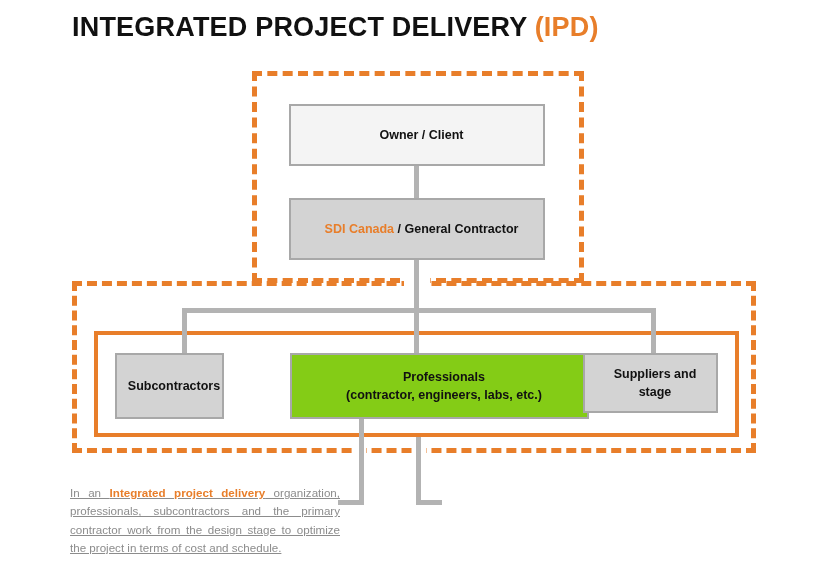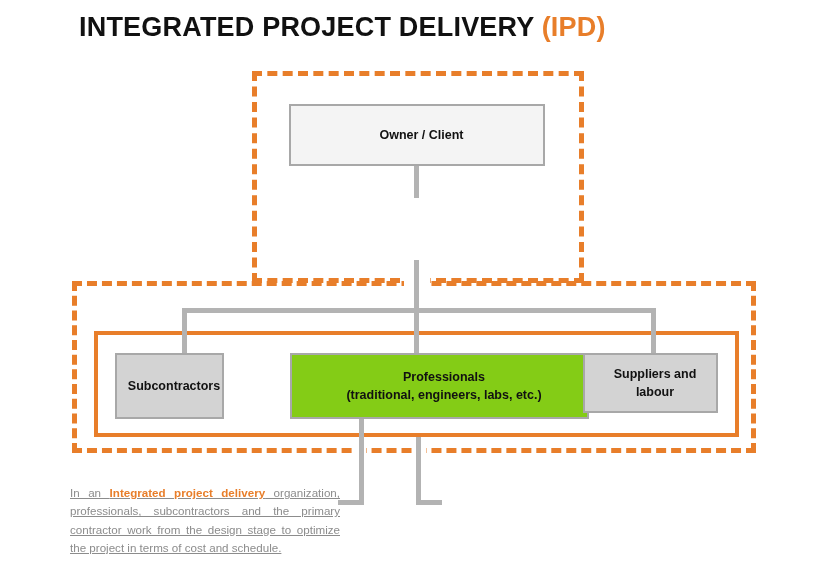--- a/index.html
+++ b/index.html
@@ -26,21 +26,20 @@
   
   .title {
     position: absolute;
     left: 72px;
     top: 12px;
     font-size: 27px;
     font-weight: bold;
     letter-spacing: 0.2px;
     color: #111111;
     white-space: nowrap;
-    margin-left: 7px;
   }
   .title .accent { color: #e87e2a; }
 
   
   .dashed-top {
     position: absolute;
     left: 252px;
     top: 71px;
     width: 332px;
     height: 212px;
@@ -212,29 +211,32 @@
   <div class="dashed-bottom-gap-bot2"></div>
 
   <div class="conn" style="left:414px; top:274px; width:5px; height:16px;"></div>
   <div class="conn" style="left:359px; top:443px; width:5px; height:18px;"></div>
   <div class="conn" style="left:416px; top:443px; width:5px; height:18px;"></div>
 
   <div class="node node-owner">
     <span>Owner / Client</span>
   </div>
 
+  <div class="node node-gc">
+    <span><span class="accent">SDI Canada</span><span> / General Contractor</span></span>
+  </div>
 
   <div class="node node-sub">
     <span>Subcontractors</span>
   </div>
 
   <div class="node node-prof">
-    <span><span>Professionals</span><br><span>(traditional, engineers, labs, etc.)</span></span>
+    <span><span>Professionals</span><br><span>(contractor, engineers, labs, etc.)</span></span>
   </div>
 
   <div class="node node-sup">
-    <span><span>Suppliers and</span><br><span>labour</span></span>
+    <span><span>Suppliers and</span><br><span>stage</span></span>
   </div>
 
   <div class="caption caption-left"><span>In an </span><span class="accent">Integrated project delivery</span><span> organization, professionals, subcontractors and the primary contractor work from the design stage to optimize the project in terms of cost and schedule.</span></div>
 
 
 </div>
 
 </body></html>

